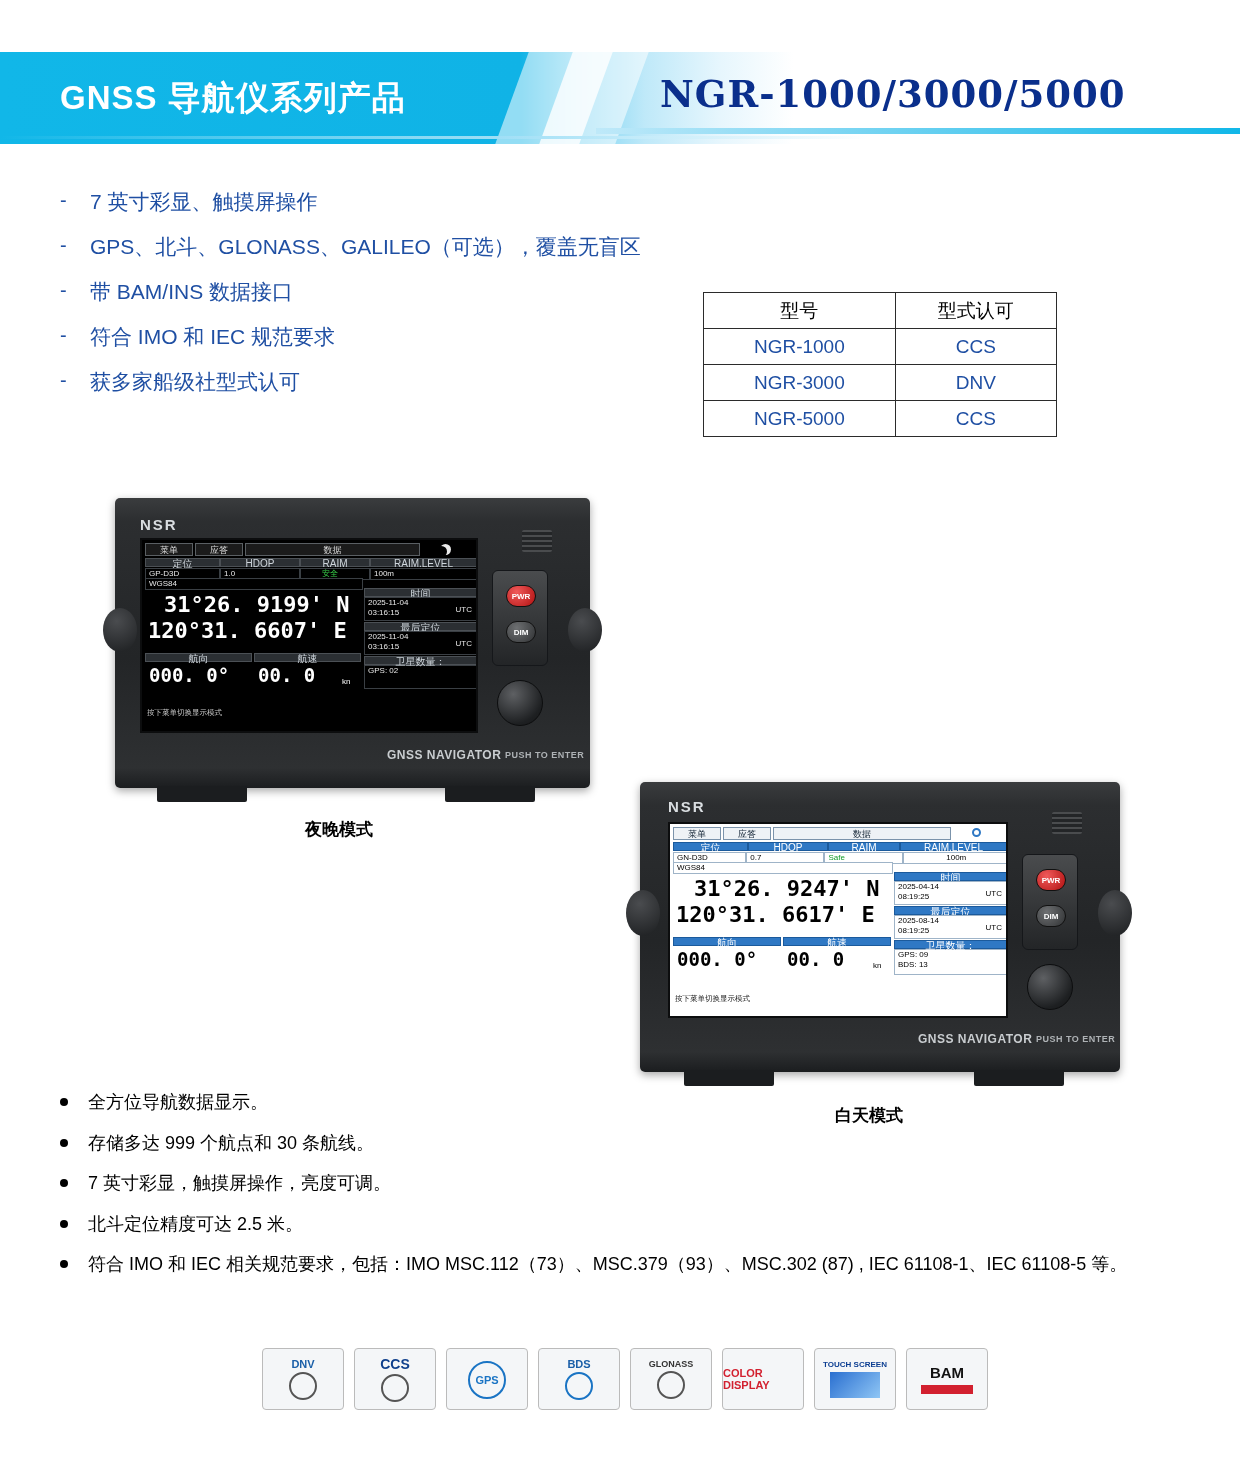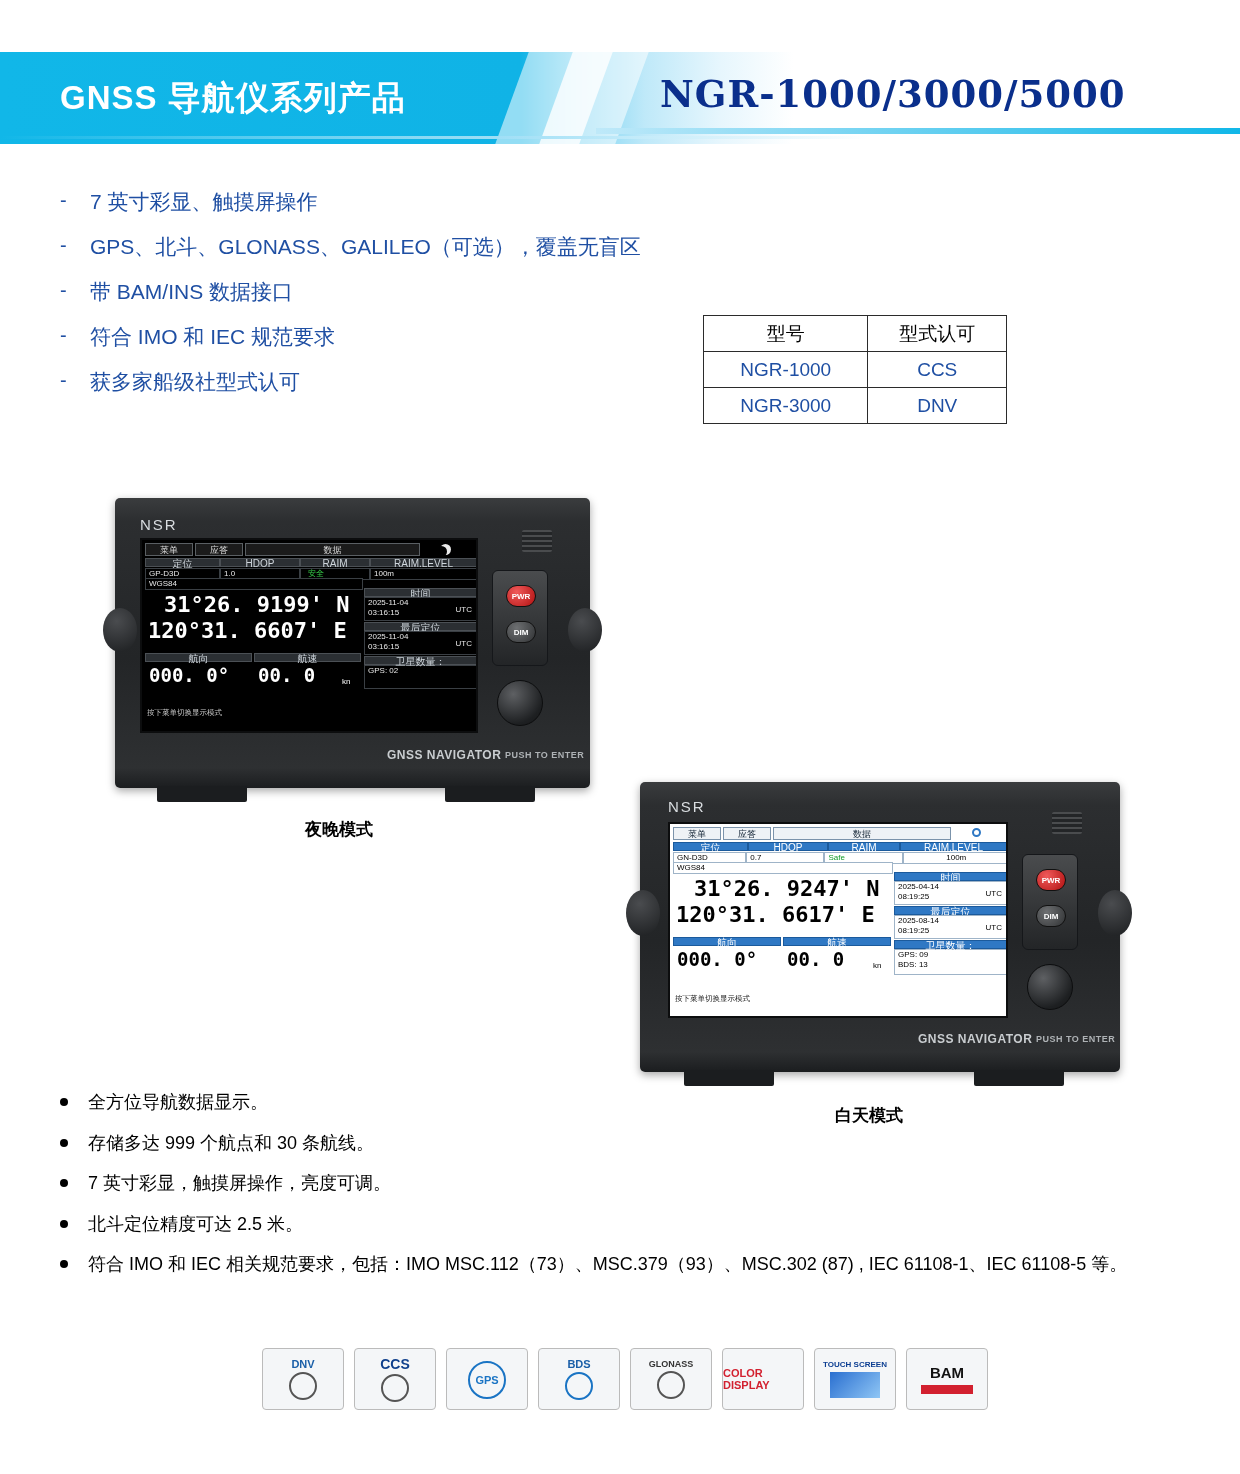--- a/index.html
+++ b/index.html
@@ -45,41 +45,41 @@
   }
 
   
   .features { position:absolute; left:60px; top:190px; width:700px; }
   .feat-row { display:flex; align-items:flex-start; margin-bottom:22px; }
   .feat-dash { width:30px; color:#1f4fa3; font-size:20px; line-height:1; }
   .feat-text { color:#1f4fa3; font-size:21px; line-height:1.1; }
 
   
   .cert-table {
-    position:absolute; left:703px; top:315px; width:304px;
+    position:absolute; left:703px; top:292px; width:354px;
     border-collapse:collapse;
   }
   .cert-table td, .cert-table th {
     border:1px solid #2b2b2b;
     height:36px; text-align:center;
     font-size:19px; font-weight:normal;
   }
   .cert-table th { color:#000; }
   .cert-table td { color:#1f4fa3; }
 
   
   .device { position:absolute; }
   .dev-body {
     position:absolute; left:0; top:0;
     background:linear-gradient(to bottom,#3a3c3e 0%, #2c2e30 8%, #232527 55%, #2e3032 93%, #1b1d1f 100%);
     border-radius:5px;
     box-shadow:0 3px 8px rgba(0,0,0,.35);
   }
   .brand {
-    position:absolute; color:#d9dde0; font-weight:normal;
+    position:absolute; color:#d9dde0; font-weight:bold;
     letter-spacing:2px; font-family:"Liberation Sans", sans-serif;
   }
   .spk {
     position:absolute; background:
       repeating-linear-gradient(to bottom,#4a4c4e 0px,#4a4c4e 2px,#232527 2px,#232527 5px);
     border-radius:2px;
   }
   .btnpanel {
     position:absolute;
     background:linear-gradient(to bottom,#4a4c4e,#232527);
@@ -212,20 +212,24 @@
     <th>型式认可</th>
   </tr>
   <tr>
     <td>NGR-1000</td>
     <td>CCS</td>
   </tr>
   <tr>
     <td>NGR-3000</td>
     <td>DNV</td>
   </tr>
+  <tr>
+    <td>NGR-5000</td>
+    <td>CCS</td>
+  </tr>
 </tbody>
   </table>
 
 <div class="device" style="left:115px; top:498px; width:475px; height:320px;">
   <div class="dev-body" style="width:475px; height:290px;"></div>
 
   <div class="sideknob" style="left:-12px; top:110px; width:34px; height:44px;"></div>
   <div class="sideknob" style="left:453px; top:110px; width:34px; height:44px;"></div>
 
   <div class="brand" style="left:25px; top:18px; font-size:15px;">NSR</div>
@@ -245,21 +249,21 @@
     <div class="s-hdrrow" style="left:3px; top:18px; width:332px;">
       <div class="s-hcell" style="width:75px;">定位</div>
       <div class="s-hcell" style="width:80px;">HDOP</div>
       <div class="s-hcell" style="width:70px;">RAIM</div>
       <div class="s-hcell" style="width:107px;">RAIM.LEVEL</div>
     </div>
 
     <div class="s-hdrrow" style="left:3px; top:28px; width:332px;">
       <div class="s-vcell" style="width:75px; padding-left:3px;">GP-D3D</div>
       <div class="s-vcell" style="width:80px; padding-left:3px;">1.0</div>
-      <div class="s-vcell" style="width:70px; padding-left:7px; color:#38d24a;">安全</div>
+      <div class="s-vcell" style="width:70px; padding-left:21px; color:#38d24a;">安全</div>
       <div class="s-vcell" style="width:107px; padding-left:3px;">100m</div>
     </div>
 
     <div class="s-vcell" style="position:absolute; left:3px; top:38px; width:218px; padding-left:3px;">WGS84</div>
 
     <div class="s-coord" style="left:22px; top:52px; font-size:22px;">31°26. 9199' N</div>
     <div class="s-coord" style="left:6px; top:78px; font-size:22px;">120°31. 6607' E</div>
 
     <div style="position:absolute; left:222px; top:48px; width:113px;">
       <div class="s-hcell" style="width:113px;">时间</div>

